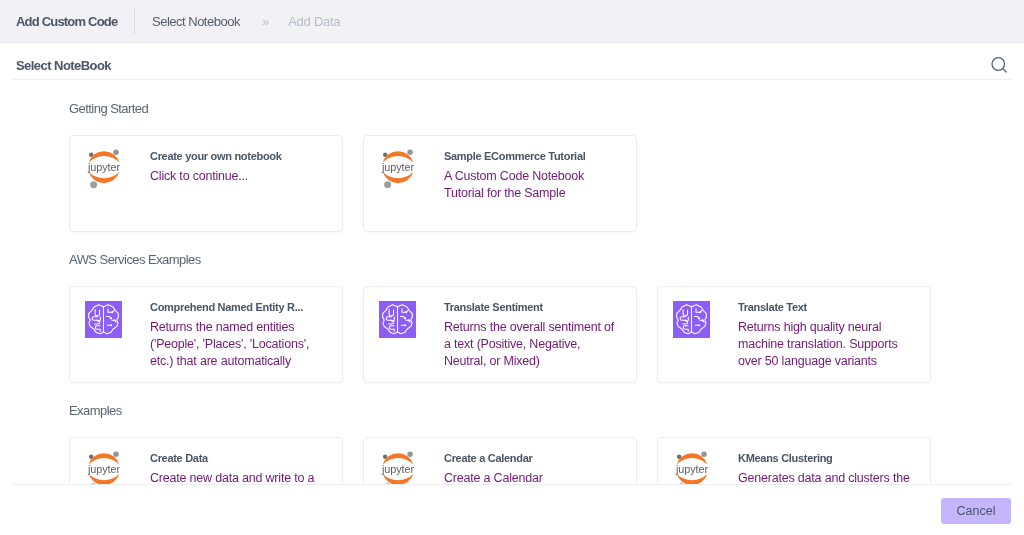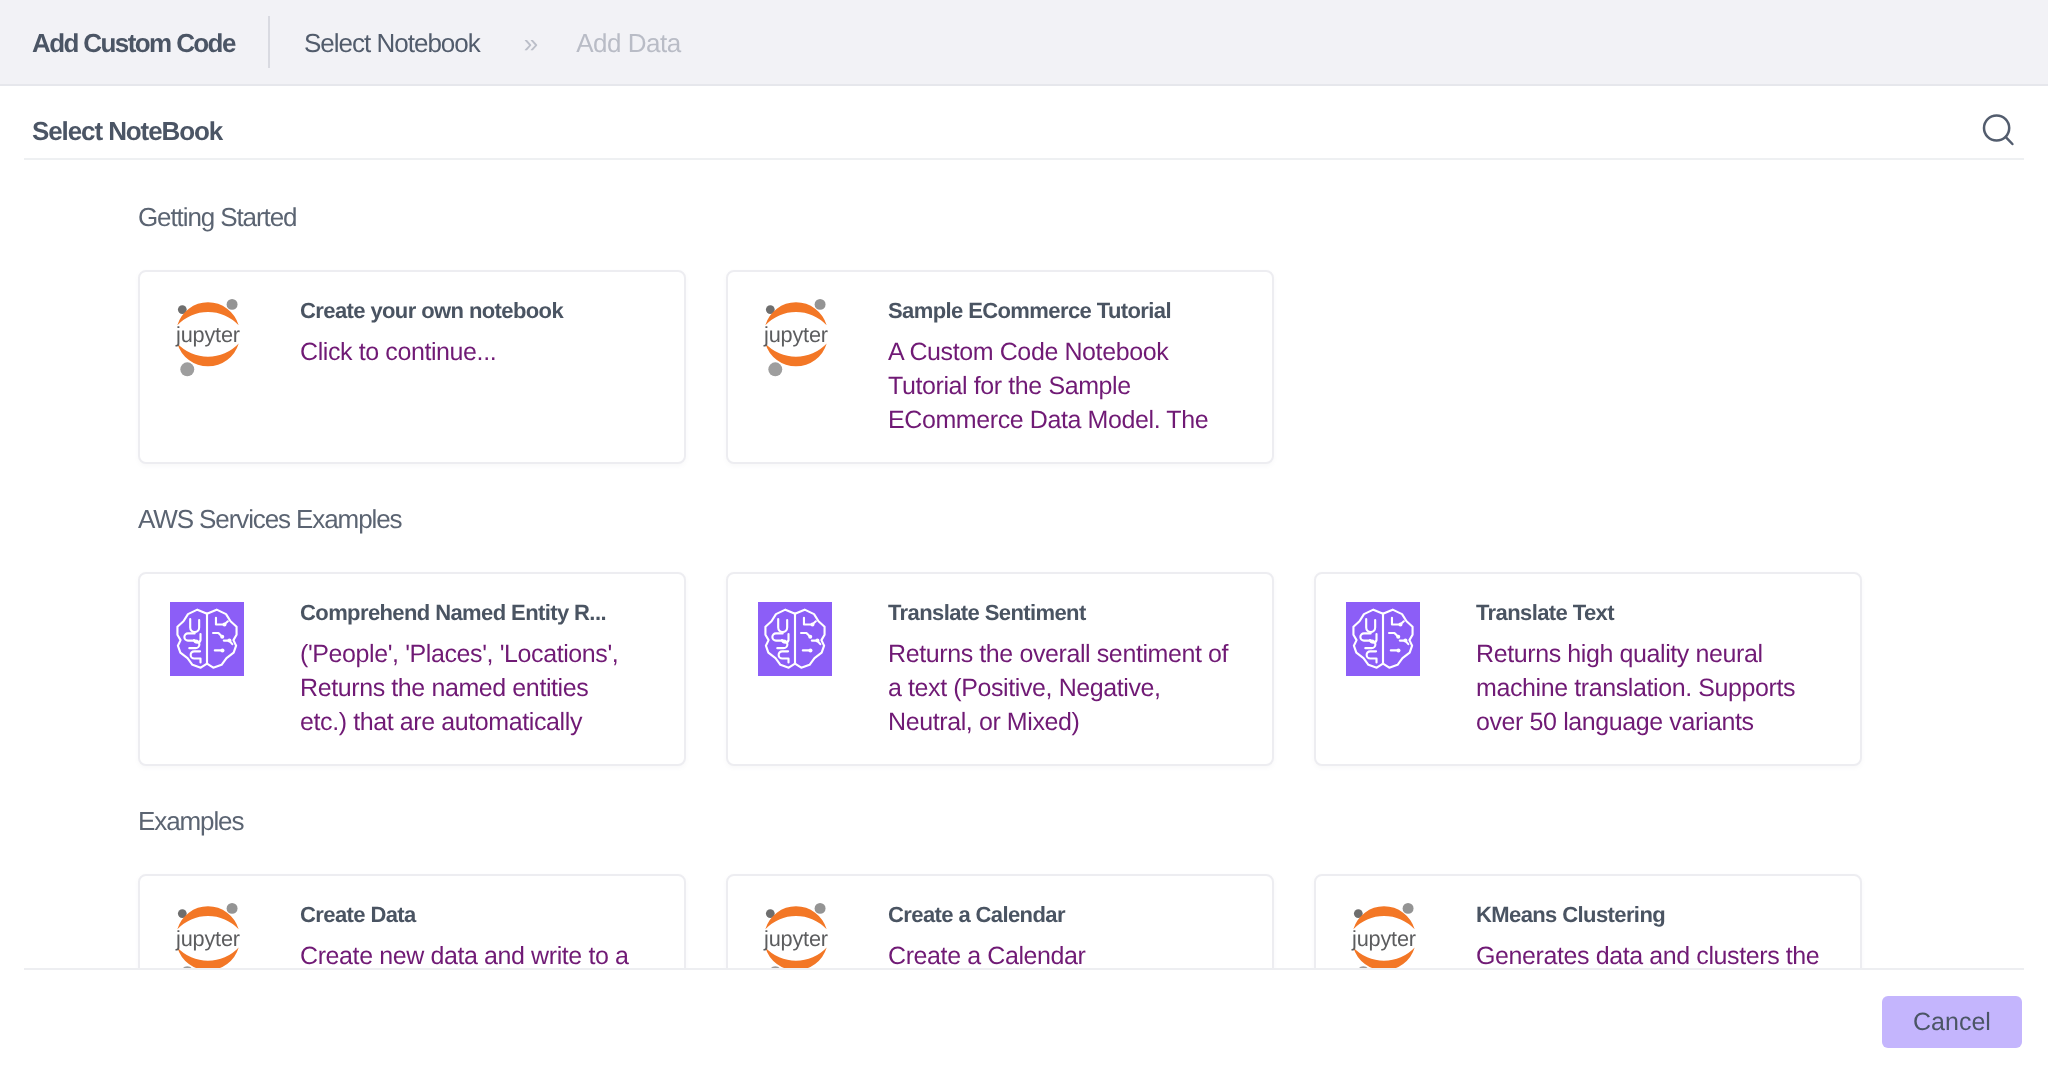--- a/index.html
+++ b/index.html
@@ -109,21 +109,20 @@
     <path d="M2.04 14.27 A15.6 15.6 0 0 1 31.96 14.27 A20.5 20.5 0 0 0 2.04 14.27 Z" fill="#f37726"></path>
     <path d="M2.04 23.13 A15.6 15.6 0 0 0 31.96 23.13 A20.5 20.5 0 0 1 2.04 23.13 Z" fill="#f37726"></path>
     <text x="17" y="22.3" font-size="10.6" letter-spacing="-0.1" text-anchor="middle" fill="#5c5d5f" font-family="Liberation Sans, sans-serif">jupyter</text>
   </svg>
               </div>
       <div class="body">
         <h4>Sample ECommerce Tutorial</h4>
         <p>
                   <span class="dl">A Custom Code Notebook</span>
                   <span class="dl">Tutorial for the Sample</span>
-                  <span class="dl">ECommerce Data Model. The</span>
                 </p>
       </div>
     </div>
           </div>
     </div>
         <div class="sec">
       <div class="sec-label">AWS Services Examples</div>
       <div class="row">
             <div class="card">
       <div class="ic">
@@ -146,22 +145,22 @@
         <circle cx="25.3" cy="17.5" r="0.9"></circle>
         <circle cx="28.5" cy="19.2" r="0.9"></circle>
         <circle cx="25.4" cy="23.6" r="0.9"></circle>
       </g>
     </g>
   </svg>
               </div>
       <div class="body">
         <h4>Comprehend Named Entity R...</h4>
         <p>
+                  <span class="dl">Returns the named entities</span>
                   <span class="dl">('People', 'Places', 'Locations',</span>
-                  <span class="dl">Returns the named entities</span>
                   <span class="dl">etc.) that are automatically</span>
                 </p>
       </div>
     </div>
             <div class="card">
       <div class="ic">
                 <svg class="brn" width="37" height="37" viewBox="0 0 37 37">
     <rect width="37" height="37" fill="#8c5ef7"></rect>
     <g fill="none" stroke="#fff" stroke-width="0.95" stroke-linejoin="round" stroke-linecap="round" transform="translate(18.5 18.5) scale(1.12) translate(-18.5 -18.5)">
       <path d="M18.5 7.2 L14.2 5.4 L10.0 7.4 L8.0 10.6 L5.3 13.0 L5.3 16.6 L6.7 19.0 L5.5 21.5 L6.6 24.6 L9.8 27.0 L12.0 30.0 L15.7 31.3 L18.5 29.5"></path>

